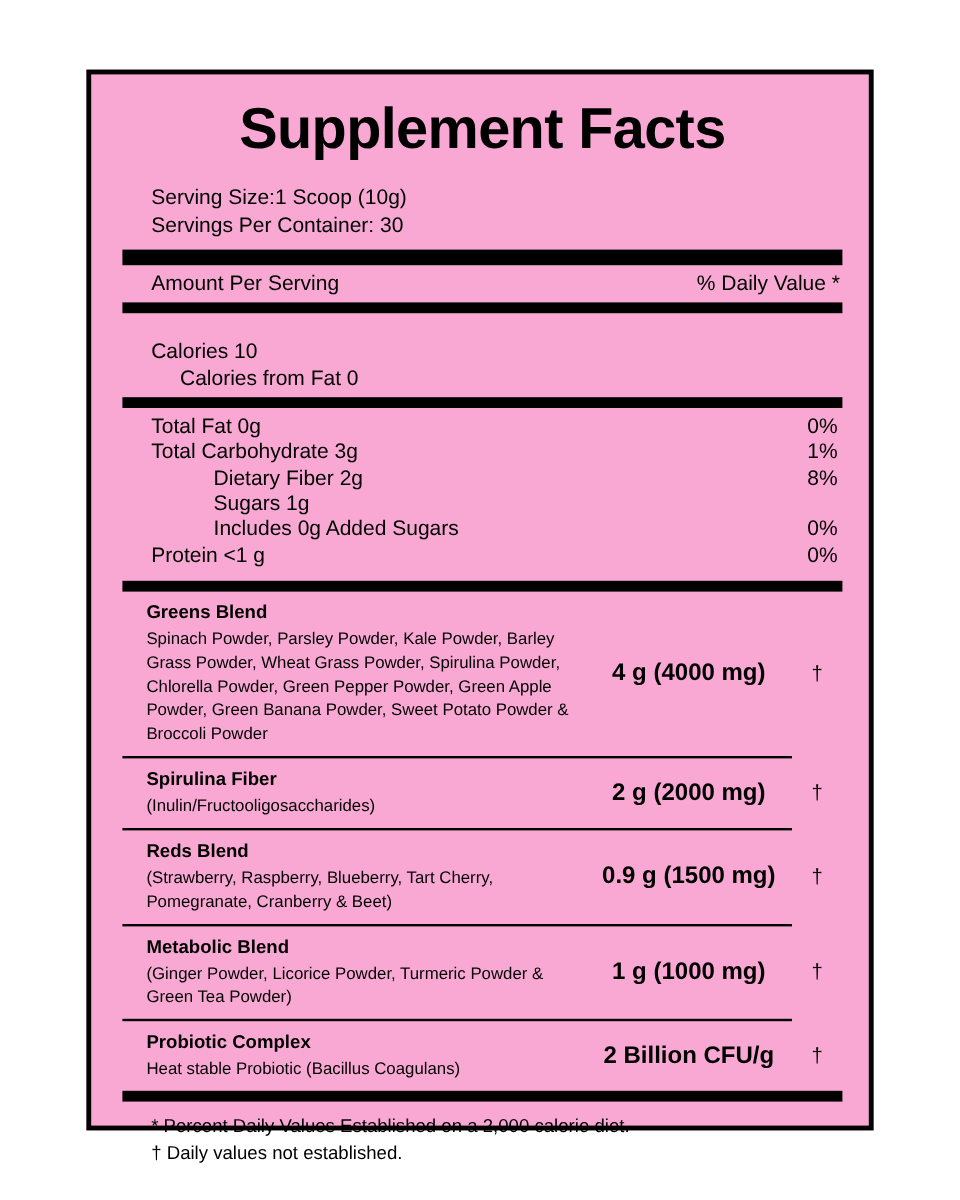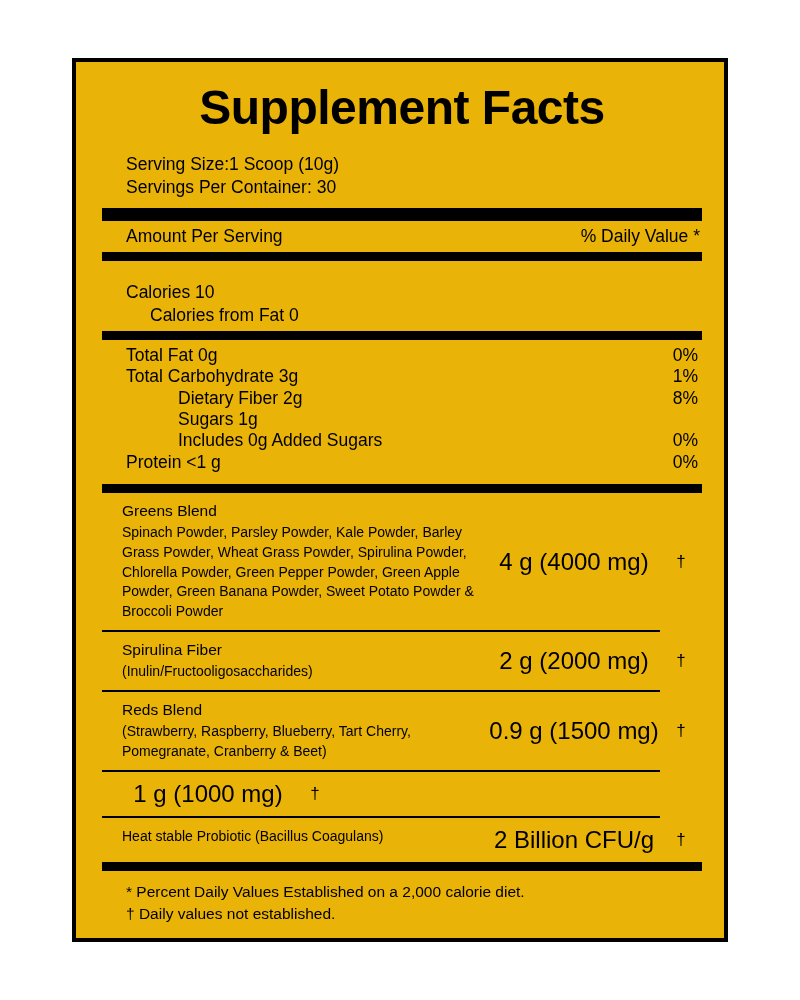--- a/index.html
+++ b/index.html
@@ -12,21 +12,21 @@
     font-family: "Liberation Sans", sans-serif;
     color: #000000;
   }
   .panel {
     position: absolute;
     left: 72px;
     top: 58px;
     width: 656px;
     height: 884px;
     border: 4px solid #000000;
-    background: #eab308;
+    background: #f9a8d4;
   }
   .inner {
     position: absolute;
     left: 26px;
     top: 10px;
     right: 22px;
     bottom: 8px;
   }
   .title {
     text-align: center;
@@ -78,33 +78,33 @@
   .nutrients .row { padding-right: 2px; }
   .nutrients .lbl { display: inline-block; }
   .blend {
     display: flex;
     align-items: flex-start;
     padding: 8px 0 8px 20px;
   }
   .blend-left { flex: 1 1 auto; padding-right: 8px; }
   .blend-name {
     font-size: 15.5px;
-    font-weight: normal;
+    font-weight: bold;
     line-height: 1.35;
   }
   .blend-desc {
     font-size: 14px;
     line-height: 1.42;
     margin-top: 1px;
   }
   .blend-amt {
     width: 172px;
     text-align: center;
-    font-size: 24px;
-    font-weight: normal;
+    font-size: 20px;
+    font-weight: bold;
     flex: 0 0 auto;
     align-self: center;
   }
   .blend-dag {
     width: 42px;
     text-align: center;
     font-size: 17px;
     flex: 0 0 auto;
     align-self: center;
   }
@@ -202,27 +202,32 @@
       <div class="blend-left">
         <div class="blend-name">Reds Blend</div>
         <div class="blend-desc">(Strawberry, Raspberry, Blueberry, Tart Cherry, Pomegranate, Cranberry &amp; Beet)</div>
       </div>
       <div class="blend-amt">0.9 g (1500 mg)</div>
       <div class="blend-dag">†</div>
     </div>
     <div class="sep"></div>
 
     <div class="blend">
+      <div class="blend-left">
+        <div class="blend-name">Metabolic Blend</div>
+        <div class="blend-desc">(Ginger Powder, Licorice Powder, Turmeric Powder &amp; Green Tea Powder)</div>
+      </div>
       <div class="blend-amt">1 g (1000 mg)</div>
       <div class="blend-dag">†</div>
     </div>
     <div class="sep"></div>
 
     <div class="blend">
       <div class="blend-left">
+        <div class="blend-name">Probiotic Complex</div>
         <div class="blend-desc">Heat stable Probiotic (Bacillus Coagulans)</div>
       </div>
       <div class="blend-amt">2 Billion CFU/g</div>
       <div class="blend-dag">†</div>
     </div>
 
     <div class="bar-med"></div>
 
     <div class="footnotes">
       <div>* Percent Daily Values Established on a 2,000 calorie diet.</div>

